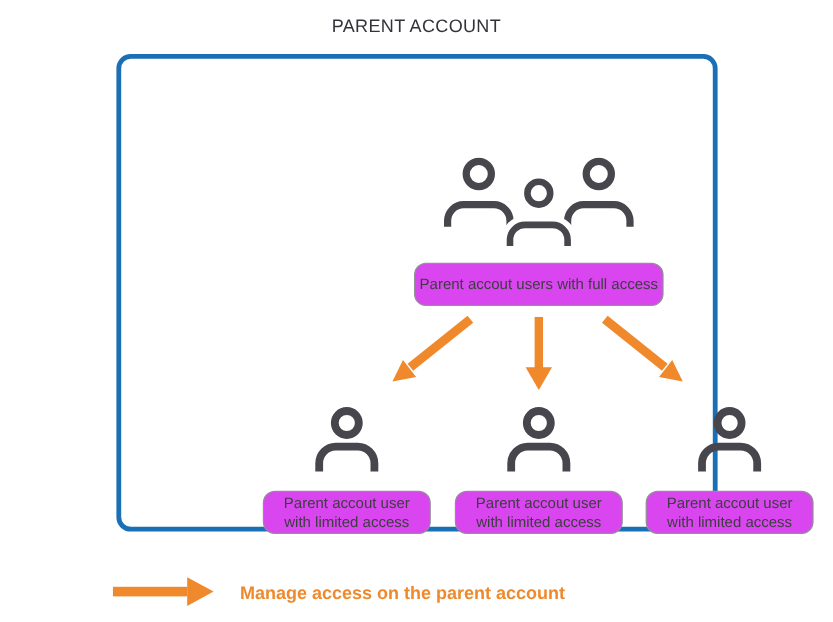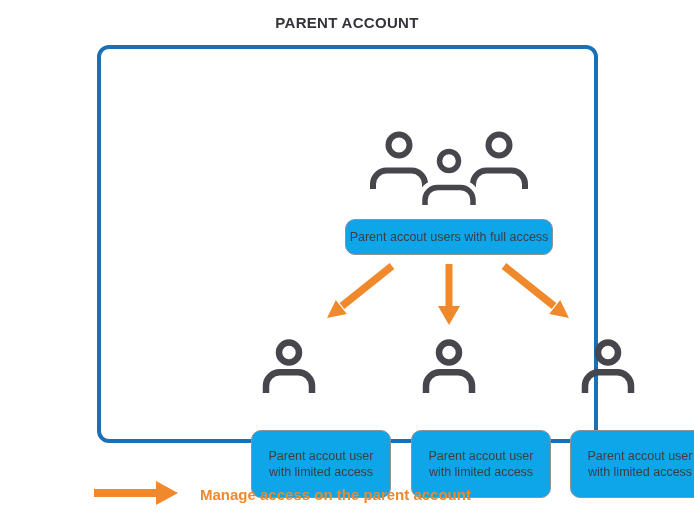--- a/index.html
+++ b/index.html
@@ -2,34 +2,34 @@
 <html><head>
 <meta charset="utf-8">
 <style>
   html,body{margin:0;padding:0;background:#ffffff;}
   .stage{
     position:relative;width:694px;height:518px;background:#ffffff;
     font-family:"Liberation Sans", sans-serif;overflow:hidden;
   }
   .title{
     position:absolute;top:14px;left:0;width:694px;text-align:center;
-    font-size:15px;font-weight:700;letter-spacing:.3px;color:#33333a;
+    font-size:15px;font-weight:400;letter-spacing:.3px;color:#33333a;
   }
   .frame{
     position:absolute;left:97px;top:45px;width:501px;height:398px;
     box-sizing:border-box;border:4px solid #1a6fb5;border-radius:12px;background:#ffffff;
   }
   .pill{
-    position:absolute;box-sizing:border-box;background:#0ea5e9;
+    position:absolute;box-sizing:border-box;background:#d946ef;
     border:1.5px solid #909095;border-radius:10px;
     display:flex;align-items:center;justify-content:center;text-align:center;
     font-size:12.5px;line-height:1.3;color:#3d3d42;white-space:pre-line;
   }
   .pill-full{left:244px;top:170px;width:208px;height:36px;}
-  .pill-limited{top:381px;width:140px;height:68px;margin-left:32px;}
+  .pill-limited{top:360px;width:140px;height:36px;}
   .pill-l1{left:118px;} .pill-l2{left:278px;} .pill-l3{left:437px;}
   .icon{position:absolute;color:#46464c;}
   .icon-group{left:268px;top:82px;}
   .icon-user{top:290px;}
   .iu1{left:159px;} .iu2{left:319px;} .iu3{left:478px;}
   .arrow{position:absolute;color:#ef892b;}
   .arr-left{left:218px;top:214px;}
   .arr-mid{left:336px;top:215px;}
   .arr-right{left:396px;top:214px;}
   .legend-arrow{position:absolute;left:94px;top:480px;color:#ef892b;}

